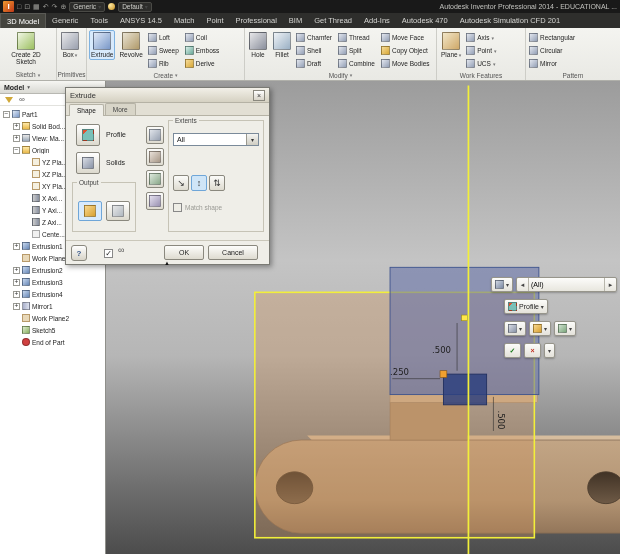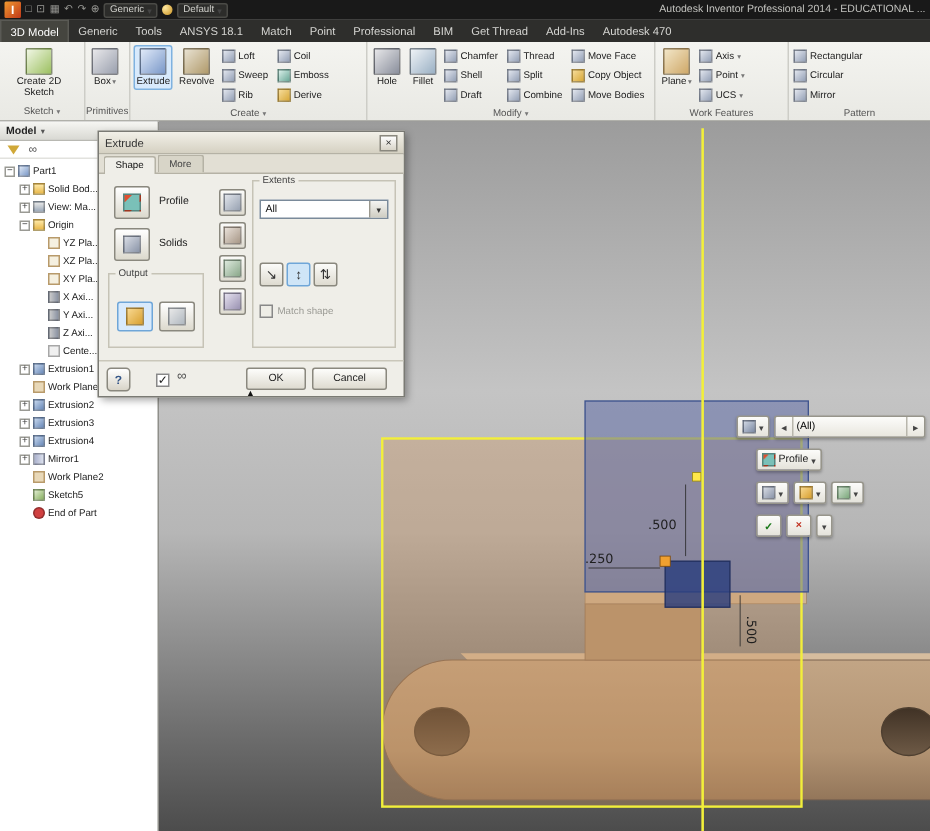--- a/index.html
+++ b/index.html
@@ -187,28 +187,29 @@
       <span>Default</span>
       <span class="mdd">▾</span>
     </div>
     <span class="ttitle">Autodesk Inventor Professional 2014 - EDUCATIONAL ...</span>
   </div>
 
   <nav class="menubar">
     <span class="mtab active">3D Model</span>
     <span class="mtab">Generic</span>
     <span class="mtab">Tools</span>
-    <span class="mtab">ANSYS 18.1</span>
+    <span class="mtab">ANSYS 14.5</span>
     <span class="mtab">Match</span>
     <span class="mtab">Point</span>
     <span class="mtab">Professional</span>
     <span class="mtab">BIM</span>
     <span class="mtab">Get Thread</span>
     <span class="mtab">Add-Ins</span>
     <span class="mtab">Autodesk 470</span>
+    <span class="mtab">Autodesk Simulation CFD 201</span>
   </nav>
 
   <div class="ribbon">
 
     <div class="panel" style="width:57px">
       <div class="pc">
         <div class="bigbtn">
           <span class="ib i-sketch"></span>
           <span class="bl2">Create 2D Sketch</span>
         </div>

